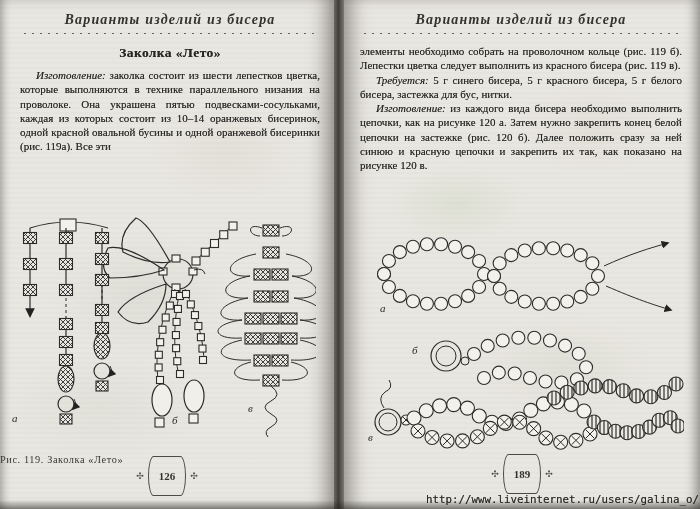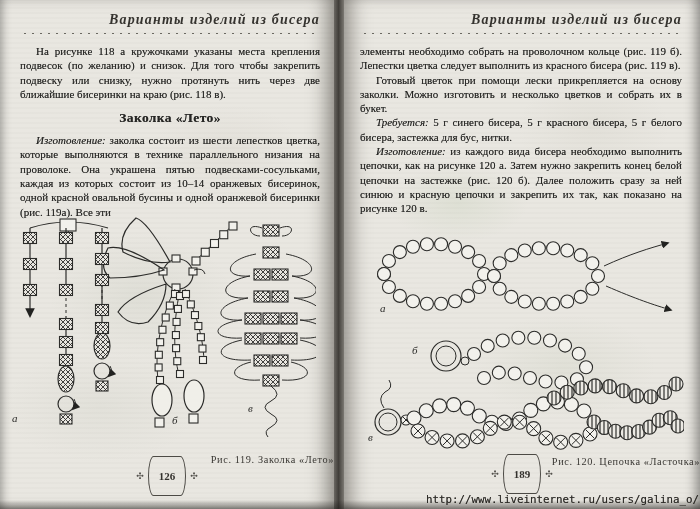--- a/index.html
+++ b/index.html
@@ -19,40 +19,40 @@
     background-image:
       radial-gradient(ellipse 100px 55px at 32% 40%, rgba(140,170,120,.12), transparent 70%),
       radial-gradient(ellipse 130px 75px at 62% 72%, rgba(150,165,130,.10), transparent 70%),
       radial-gradient(ellipse 110px 70px at 70% 25%, rgba(160,155,135,.09), transparent 70%),
       repeating-linear-gradient(0deg, rgba(120,120,110,.03) 0 2px, transparent 2px 5px);
     box-shadow:inset 16px 0 20px -10px rgba(50,45,40,.5), inset -10px 0 12px -6px rgba(0,0,0,.4);}
   .spine{width:10px;height:100%;background:linear-gradient(90deg,#6a6762,#413e3a 45%,#7b7872);}
   .scan::after{content:"";position:absolute;left:0;right:0;bottom:0;height:9px;
     background:linear-gradient(0deg,rgba(20,18,15,.45),transparent);pointer-events:none;}
 
-  .page-header{ text-align:right;font-style:italic;font-weight:bold;font-size:14px;
+  .page-header{ text-align:center;font-style:italic;font-weight:bold;font-size:14px;
     letter-spacing:1.2px;color:#35332f;margin-top:2px;}
   .ornament-divider{height:5px;margin:3px 2px 8px 2px;
     background-image:radial-gradient(circle 1.6px at 3px 2.5px,#6b6962 60%,transparent 65%),
       linear-gradient(0deg,transparent 1.5px,#8a887f 1.5px,#8a887f 2.5px,transparent 2.5px);
     background-size:8px 5px,8px 5px;}
   .body-text{font-size:11px;line-height:14.3px;text-align:justify;margin:0;
     text-shadow:0 0 .4px rgba(20,20,20,.55);}
   .indent{text-indent:16px;}
   .lbl{font-style:italic;}
   .section-title{font-size:13.5px;font-weight:bold;text-align:center;margin:9px 0 7px 0;
     letter-spacing:.4px;text-shadow:0 0 .4px rgba(20,20,20,.6);font-family:Liberation Serif, serif;}
 
   .fig{position:absolute;}
   .fig svg{display:block;}
   .fig119{left:8px;top:212px;width:308px;height:238px;}
   .fig120{left:10px;top:226px;width:330px;height:228px;}
   .fig-label{position:absolute;font-size:11px;font-style:italic;color:#2b2b29;}
 
-  .caption{position:absolute;left:0;right:0;text-align:right;font-size:10.3px;
+  .caption{position:absolute;left:0;right:0;text-align:left;font-size:10.3px;
     letter-spacing:.6px;color:#3a3834;bottom:44px;}
   .page.right .caption{bottom:42px;}
   .pageno-row{position:absolute;left:0;right:0;bottom:13px;display:flex;
     justify-content:center;align-items:center;gap:4px;}
   .page.right .pageno-row{bottom:15px;}
   .pageno-ornament{font-size:9px;color:#55534e;}
   .pageno{border:1.3px solid #4c4a45;border-radius:9px/80%;padding:12px 10px;
     font-size:11px;font-weight:bold;color:#33312d;line-height:14px;}
 
   .url-overlay{position:absolute;right:1px;bottom:3px;
@@ -91,21 +91,20 @@
   </defs>
 </svg>
 
 <div class="scan">
   <div class="spread">
 
     <div class="page page-paper left">
       <div class="page-header">Варианты изделий из бисера</div>
       <div class="ornament-divider"></div>
 
-      <p class="body-text indent">На рисунке 118 а кружочками указаны места крепления подвесок (по желанию) и снизок. Для того чтобы закрепить подвеску или снизку, нужно протянуть нить через две ближайшие бисеринки на краю (рис. 118 в).</p>
       <h2 class="section-title">Заколка «Лето»</h2>
       <p class="body-text indent"><span class="lbl">Изготовление:</span><span> заколка состоит из шести лепестков цветка, которые выполняются в технике параллельного низания на проволоке. Она украшена пятью подвесками-сосульками, каждая из которых состоит из 10–14 оранжевых бисеринок, одной красной овальной бусины и одной оранжевой бисеринки (рис. 119а). Все эти</span></p>
 
       <div class="fig fig119">
         <svg viewBox="0 0 308 228" width="308" height="228">
 
           <path class="wire" d="M22,16 Q60,4 100,16"></path>
           <rect class="bead" x="52" y="7" width="16" height="12"></rect>
           <path class="wire thin" d="M60,19 q6,8 2,12"></path>
           <line class="wire" x1="22" y1="16" x2="22" y2="104" marker-end="url(#arr)"></line>
@@ -235,21 +234,20 @@
       </div>
     </div>
 
     <div class="spine"></div>
 
     <div class="page page-paper right">
       <div class="page-header">Варианты изделий из бисера</div>
       <div class="ornament-divider"></div>
 
       <p class="body-text">элементы необходимо собрать на проволочном кольце (рис. 119 б). Лепестки цветка следует выполнить из красного бисера (рис. 119 в).</p>
-      <p class="body-text indent">Готовый цветок при помощи лески прикрепляется на основу заколки. Можно изготовить и несколько цветков и собрать их в букет.</p>
       <p class="body-text indent"><span class="lbl">Требуется:</span><span> 5 г синего бисера, 5 г красного бисера, 5 г белого бисера, застежка для бус, нитки.</span></p>
       <p class="body-text indent"><span class="lbl">Изготовление:</span><span> из каждого вида бисера необходимо выполнить цепочки, как на рисунке 120 а. Затем нужно закрепить конец белой цепочки на застежке (рис. 120 б). Далее положить сразу за ней синюю и красную цепочки и закрепить их так, как показано на рисунке 120 в.</span></p>
 
       <div class="fig fig120">
         <svg viewBox="0 0 330 228" width="330" height="228">
 
           <path class="guide" d="M30,48 a50,30 0 1 0 100,0 a50,30 0 1 0 -100,0"></path>
           <path class="guide" d="M140,50 a52,28 0 1 0 104,0 a52,28 0 1 0 -104,0"></path>
           <path class="wire thin" d="M250,40 C276,28 296,22 314,17" marker-end="url(#arr)"></path>
           <path class="wire thin" d="M252,60 C282,73 300,79 317,84" marker-end="url(#arr)"></path>
@@ -395,21 +393,20 @@
             <circle cx="295.54644775390625" cy="201.0753631591797" r="7" class="bead hatch"></circle>
             <circle cx="305.12109375" cy="194.3019561767578" r="7" class="bead hatch"></circle>
             <circle cx="316.25714111328125" cy="191.7478790283203" r="7" class="bead hatch"></circle>
             <circle cx="324" cy="200" r="7" class="bead hatch"></circle>
           </svg>
         <span class="fig-label" style="left:26px;top:76px">а</span>
         <span class="fig-label" style="left:58px;top:118px">б</span>
         <span class="fig-label" style="left:14px;top:205px">в</span>
       </div>
 
-      <div class="caption">Рис. 120. Цепочка «Ласточка»</div>
       <div class="pageno-row">
         <span class="pageno-ornament">✣</span>
         <span class="pageno">189</span>
         <span class="pageno-ornament">✣</span>
       </div>
     </div>
   </div>
 
   <div class="url-overlay">http://www.liveinternet.ru/users/galina_o/</div>
 </div>

